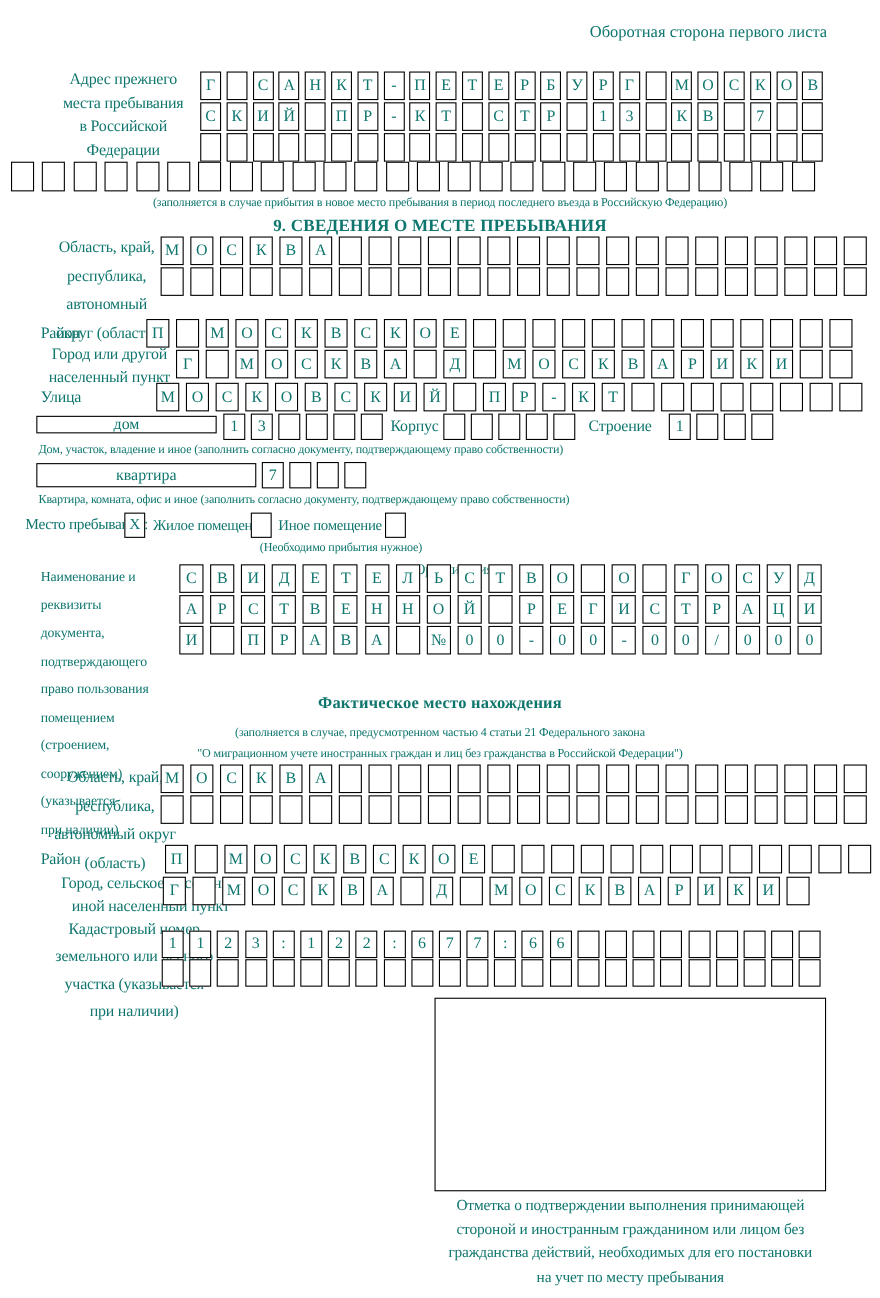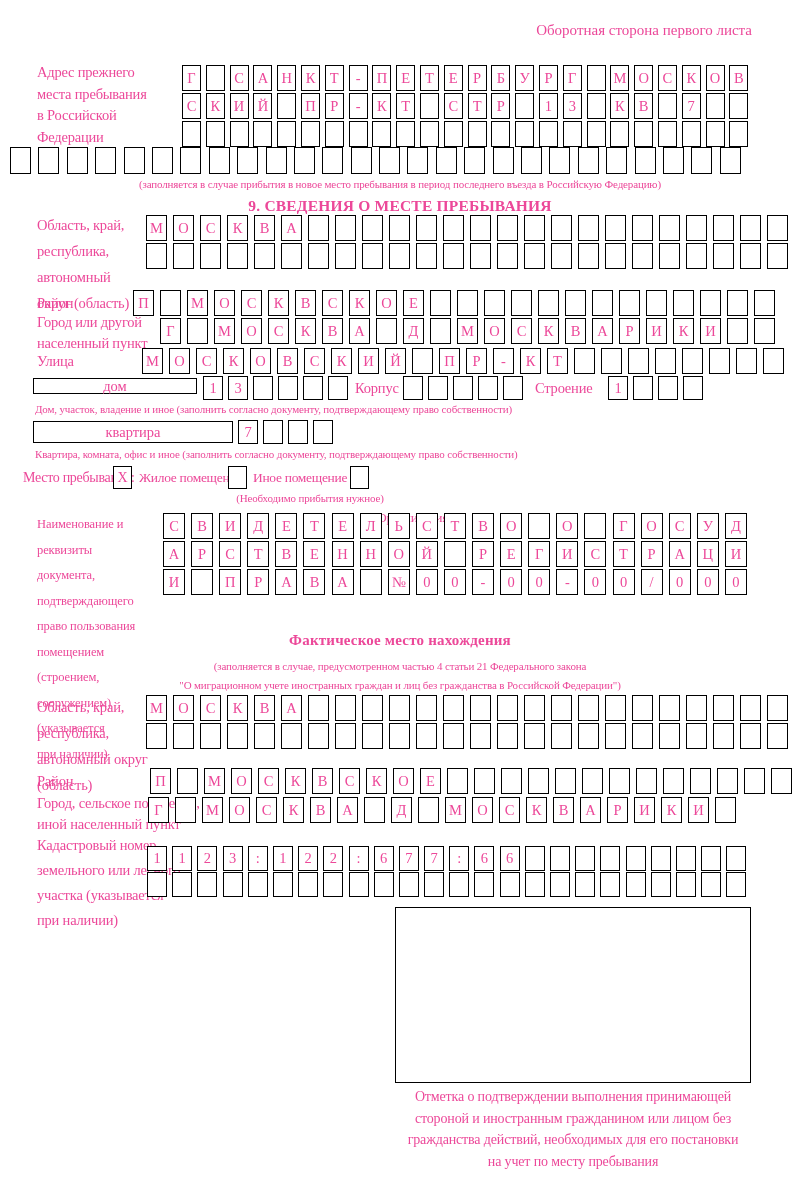--- a/index.html
+++ b/index.html
@@ -1,20 +1,20 @@
 <!DOCTYPE html>
 <html><head>
 <meta charset="utf-8">
 <style>
   html,body{margin:0;padding:0;background:#fff;}
-  .sheet{position:relative;width:800px;height:1180px;background:#fff;color:#ec4899;
+  .sheet{position:relative;width:800px;height:1180px;background:#fff;color:#0f766e;
          font-family:"Liberation Serif","DejaVu Serif",serif;overflow:hidden;}
   .abs{position:absolute;}
   .center{text-align:center;}
-  .lbl{font-size:14.5px;line-height:21.5px;letter-spacing:-0.2px;white-space:pre-line;}
+  .lbl{font-size:14.5px;line-height:21.5px;letter-spacing:-0.2px;white-space:pre-line;text-align:center;}
   .lh26{line-height:26px;}
   .lh25{line-height:25px;}
   .lh21{line-height:21px;}
   .doclbl{font-size:12.5px;line-height:25.5px;letter-spacing:-0.1px;white-space:pre-line;}
   .cap{font-size:11px;letter-spacing:-0.15px;white-space:pre-line;}
   .hdr{font-size:15.5px;font-weight:bold;letter-spacing:0.2px;}
   .corner{font-size:15px;}
   .cellrow{display:flex;}
   .cell{box-sizing:border-box;flex:none;border:1.5px solid #000;display:flex;
         align-items:center;justify-content:center;font-size:14.5px;background:#fff;}

